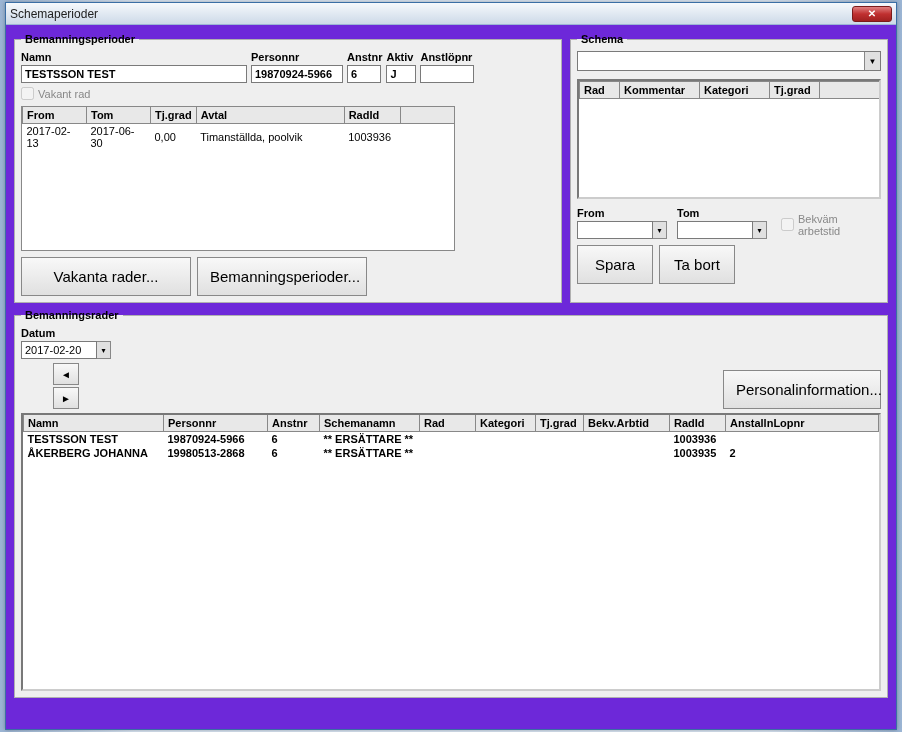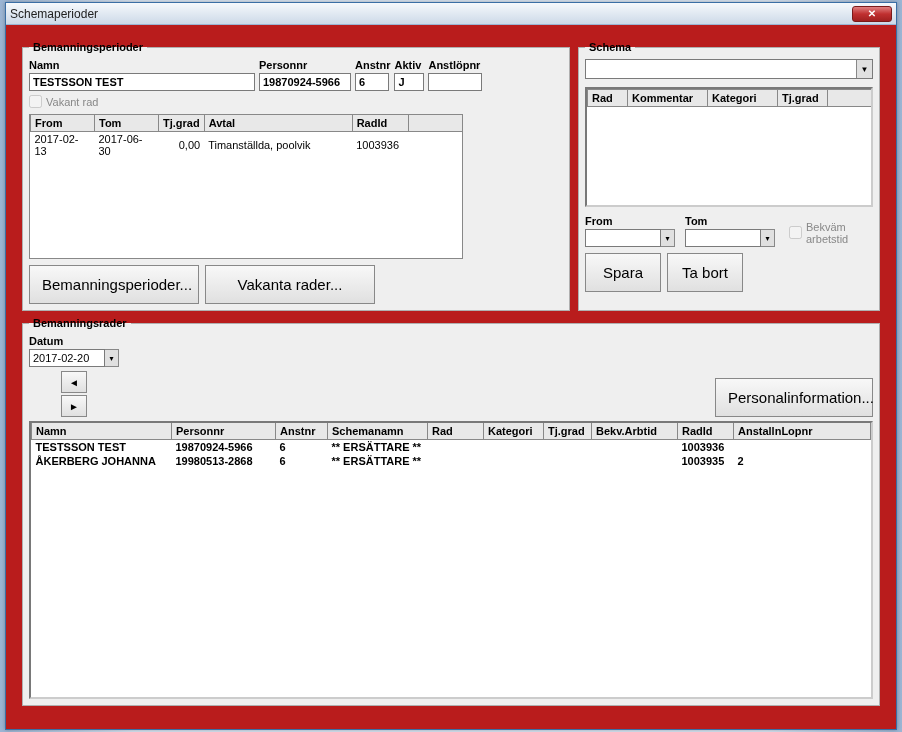--- a/index.html
+++ b/index.html
@@ -8,21 +8,21 @@
     font-family: Tahoma, Arial, sans-serif;
     font-size: 11px;
     background: linear-gradient(to right, #9BB5D4 0%, #D8E4F2 15%, #D8E4F2 85%, #9BB5D4 100%);
     width: 902px;
     height: 732px;
     overflow: hidden;
   }
   .window {
     position: absolute;
     top: 2px; left: 5px; right: 5px; bottom: 2px;
-    background: #b91c1c;
+    background: #6d28d9;
     border: 1px solid #3A6EA5;
     box-shadow: 0 0 4px rgba(0,0,0,0.3);
   }
   .titlebar {
     height: 22px;
     background: linear-gradient(to bottom, #F6F9FC 0%, #E1E9F2 50%, #CDD9E8 100%);
     border-bottom: 1px solid #9BB5D4;
     display: flex;
     align-items: center;
     padding: 0 4px;
@@ -35,21 +35,21 @@
     border: 1px solid #7A1A1A;
     border-radius: 3px;
     color: #fff;
     display: flex; align-items: center; justify-content: center;
     font-size: 10px; font-weight: bold;
     cursor: pointer;
   }
   .content {
     position: absolute;
     top: 22px; left: 0; right: 0; bottom: 0;
-    padding: 16px;
+    padding: 8px;
   }
   fieldset {
     border: 1px solid #B0B0B0;
     margin: 0;
     padding: 6px;
     background: #efefef;
   }
   legend {
     font-weight: bold;
     padding: 0 4px;
@@ -223,31 +223,31 @@
               <th style="width:44px">Tj.grad</th>
               <th style="width:148px">Avtal</th>
               <th style="width:56px">RadId</th>
               <th style="border-right:none"></th>
             </tr>
               </thead>
             <tbody>
               <tr>
                 <td>2017-02-13</td>
                 <td>2017-06-30</td>
-                <td style="text-align:right">0,00</td>
+                <td style="text-align:left">0,00</td>
                 <td>Timanställda, poolvik</td>
                 <td>1003936</td>
                 <td></td>
               </tr>
             </tbody>
           </table>
         </div>
         <div class="btn-row">
+          <button class="btn" style="width:170px">Vakanta rader...</button>
           <button class="btn" style="width:170px">Bemanningsperioder...</button>
-          <button class="btn" style="width:170px">Vakanta rader...</button>
         </div>
       </fieldset>
 
       <fieldset class="fs-schema">
         <legend>Schema</legend>
         <div class="schema-drop">
           <div class="inner"></div>
           <div class="arrow">
               <span class="tri">▼</span>
             </div>

